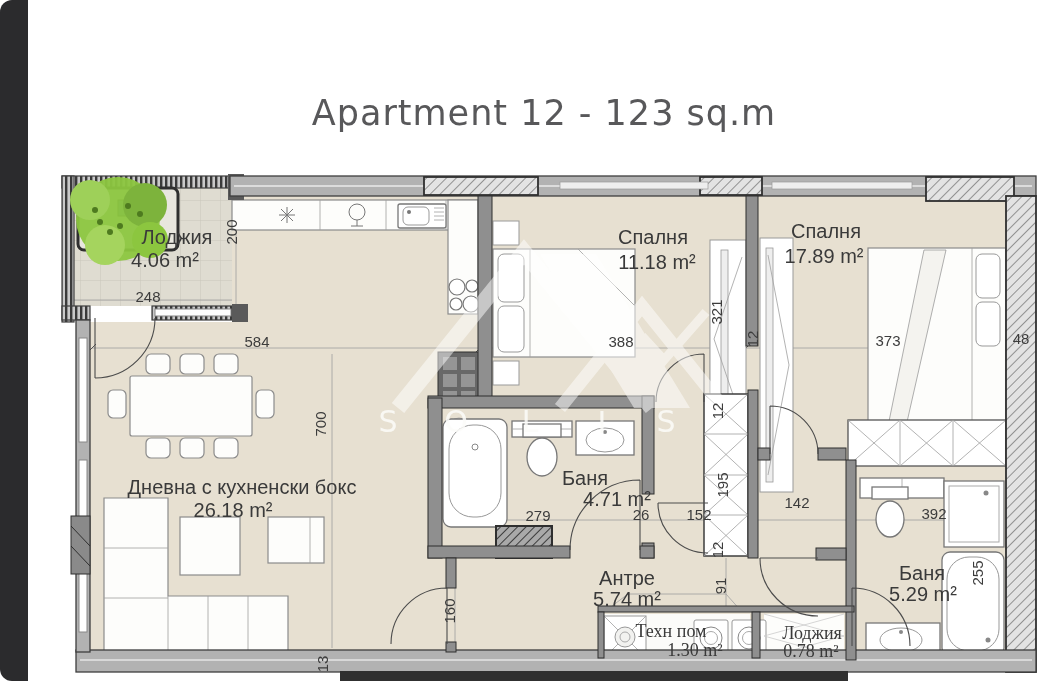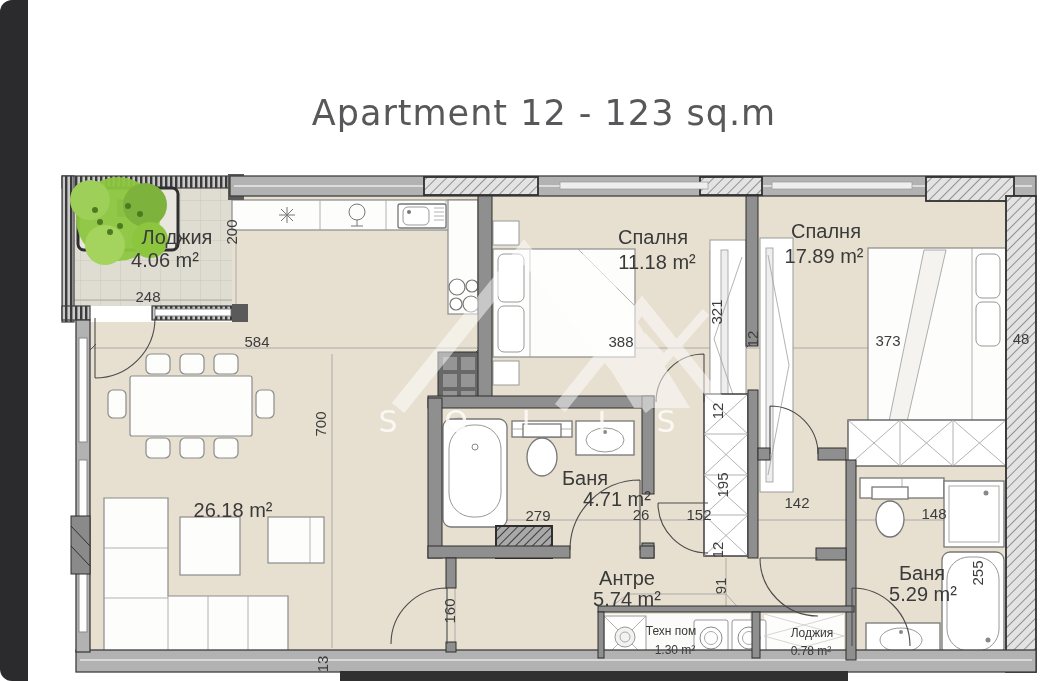--- a/index.html
+++ b/index.html
@@ -5,21 +5,21 @@
   html,body{margin:0;padding:0;background:#ffffff;}
   .stage{position:relative;width:1052px;height:681px;background:#fff;overflow:hidden;
          font-family:"Liberation Sans",sans-serif;border-radius:12px;}
   .side-strip{position:absolute;left:0;top:0;width:28px;height:681px;background:#2b2b2d;}
   .title{position:absolute;left:544px;top:113px;transform:translate(-50%,-50%);
          font-family:"DejaVu Sans",sans-serif;font-size:35px;font-weight:400;
          letter-spacing:1px;color:#58585a;white-space:nowrap;}
   .plan-svg{position:absolute;left:0;top:0;}
   .lbl{position:absolute;transform:translate(-50%,-50%);color:#3a3a3a;font-size:20px;
        font-weight:400;white-space:nowrap;z-index:5;}
-  .lbl.sm{font-size:12px;}
+  .lbl.sm{font-size:18px;font-family:Liberation Serif, serif;}
   .dim{position:absolute;transform:translate(-50%,-50%);color:#3c3c3c;font-size:15px;
        white-space:nowrap;z-index:5;}
   .dim.v{transform:translate(-50%,-50%) rotate(-90deg);}
   .wmletter{position:absolute;transform:translate(-50%,-50%);
        font-family:"DejaVu Sans",sans-serif;font-size:30px;color:rgba(252,252,249,0.85);
        z-index:4;}
   
   .wall{fill:#b2b2b2;stroke:#3e3e3e;stroke-width:1.3;}
   .iwall{fill:#8f8f8f;stroke:#2f2f2f;stroke-width:1;}
   .furn{fill:#fdfdfb;stroke:#8b8b8b;stroke-width:1.2;}
@@ -336,31 +336,32 @@
   </svg>
 
   <div class="wmletter" style="left:388px;top:421px">S</div>
   <div class="wmletter" style="left:456px;top:421px">O</div>
   <div class="wmletter" style="left:530px;top:421px">L</div>
   <div class="wmletter" style="left:602px;top:422px">I</div>
   <div class="wmletter" style="left:666px;top:421px">S</div>
 
   <div class="lbl" style="left:177px;top:237px">Лоджия</div>
   <div class="lbl" style="left:165px;top:260px">4.06 m²</div>
+  <div class="lbl" style="left:242px;top:487px">Дневна с кухненски бокс</div>
   <div class="lbl" style="left:233px;top:510px">26.18 m²</div>
   <div class="lbl" style="left:653px;top:237px">Спалня</div>
   <div class="lbl" style="left:657px;top:262px">11.18 m²</div>
   <div class="lbl" style="left:826px;top:231px">Спалня</div>
   <div class="lbl" style="left:824px;top:256px">17.89 m²</div>
   <div class="lbl" style="left:585px;top:478px">Баня</div>
   <div class="lbl" style="left:617px;top:499px">4.71 m²</div>
   <div class="lbl" style="left:627px;top:578px">Антре</div>
   <div class="lbl" style="left:627px;top:599px">5.74 m²</div>
   <div class="lbl sm" style="left:671px;top:631px">Техн пом</div>
-  <div class="lbl sm" style="left:675px;top:650px">1.30 m²</div>
+  <div class="lbl sm" style="left:695px;top:650px">1.30 m²</div>
   <div class="lbl sm" style="left:812px;top:633px">Лоджия</div>
   <div class="lbl sm" style="left:811px;top:651px">0.78 m²</div>
   <div class="lbl" style="left:922px;top:573px">Баня</div>
   <div class="lbl" style="left:923px;top:594px">5.29 m²</div>
 
   <div class="dim" style="left:148px;top:296px">248</div>
   <div class="dim v" style="left:231px;top:232px">200</div>
   <div class="dim" style="left:257px;top:341px">584</div>
   <div class="dim v" style="left:320px;top:424px">700</div>
   <div class="dim v" style="left:322px;top:664px">13</div>
@@ -371,15 +372,15 @@
   <div class="dim" style="left:888px;top:340px">373</div>
   <div class="dim" style="left:1021px;top:338px">48</div>
   <div class="dim" style="left:538px;top:515px">279</div>
   <div class="dim" style="left:641px;top:514px">26</div>
   <div class="dim" style="left:699px;top:514px">152</div>
   <div class="dim v" style="left:722px;top:485px">195</div>
   <div class="dim v" style="left:717px;top:411px">12</div>
   <div class="dim v" style="left:717px;top:550px">12</div>
   <div class="dim" style="left:797px;top:502px">142</div>
   <div class="dim v" style="left:720px;top:586px">91</div>
-  <div class="dim" style="left:934px;top:513px">148</div>
+  <div class="dim" style="left:934px;top:513px">392</div>
   <div class="dim v" style="left:977px;top:573px">255</div>
 </div>
 
 </body></html>

